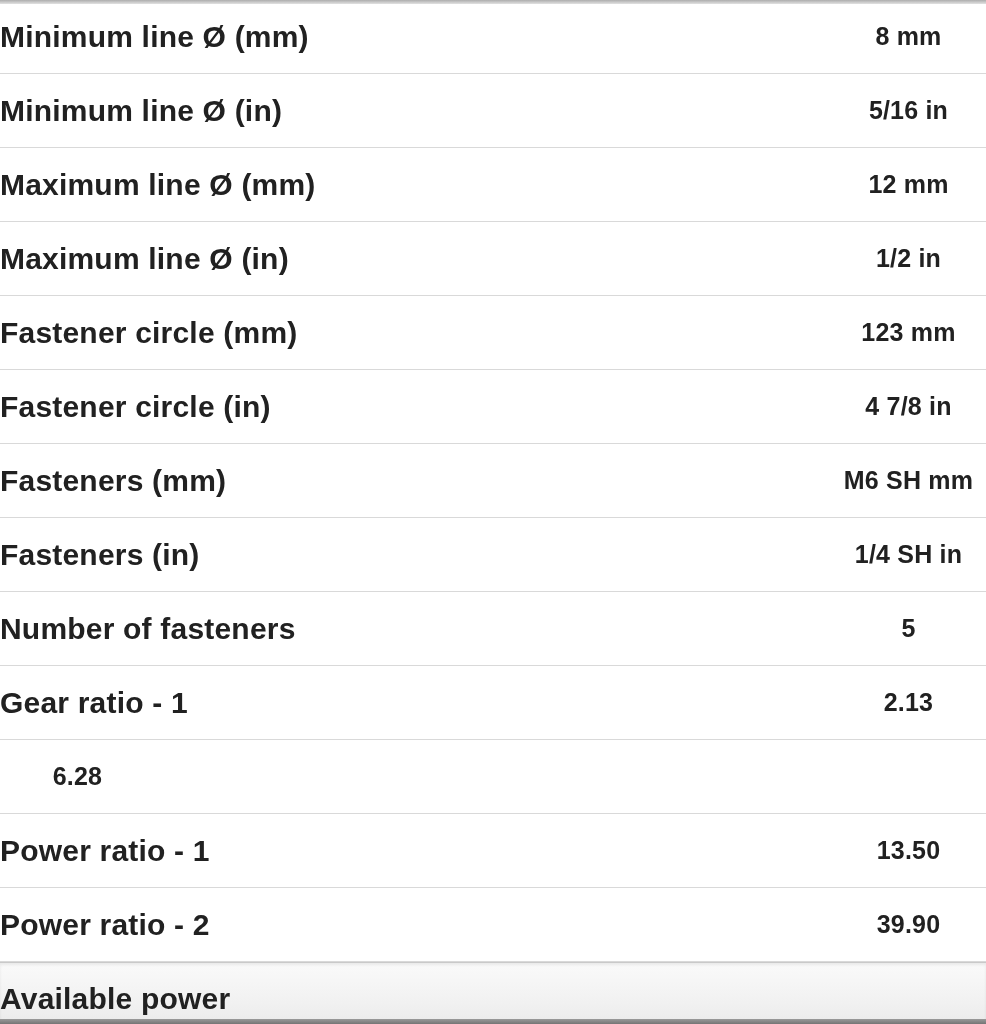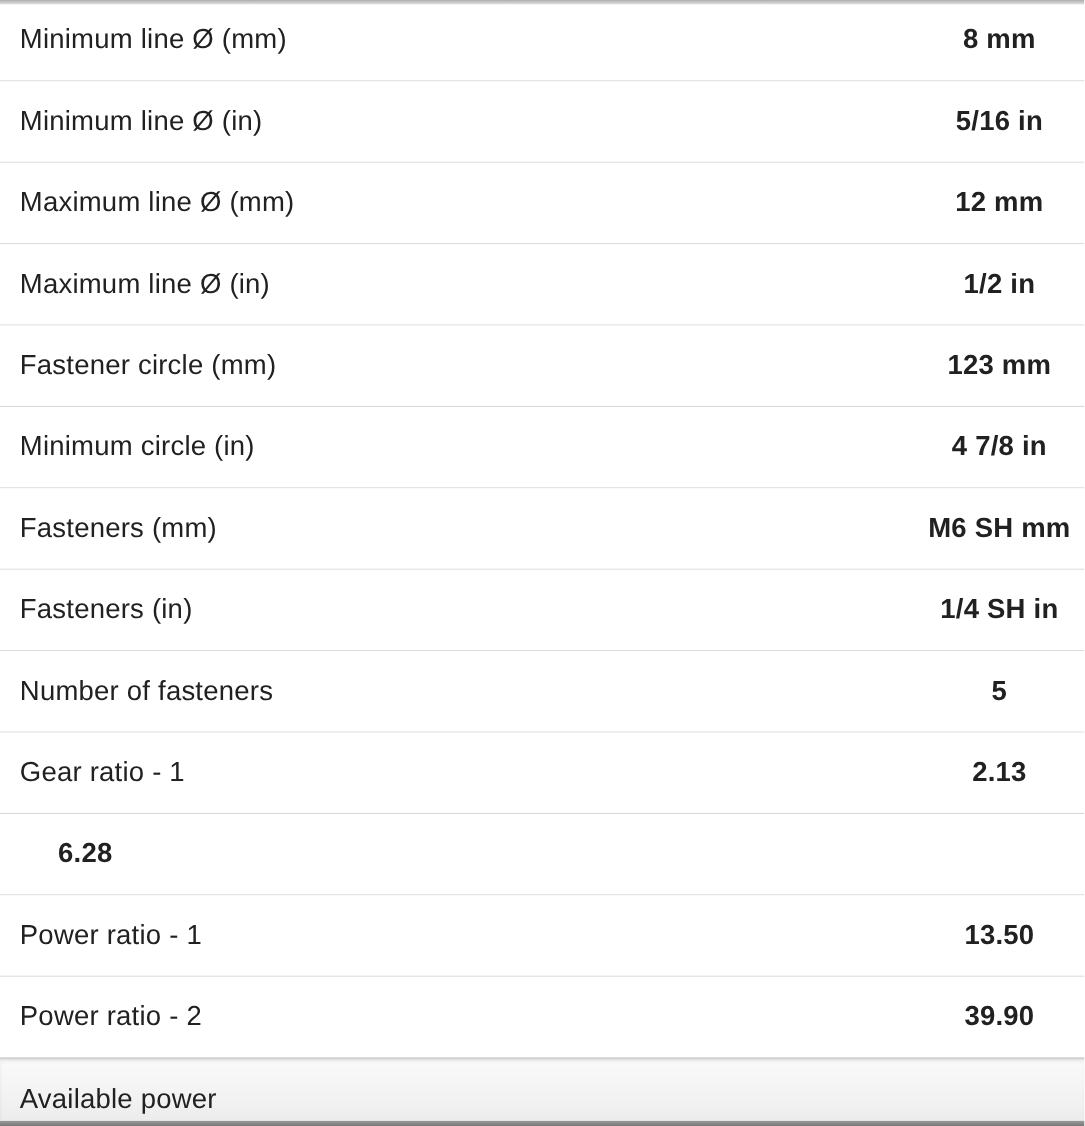--- a/index.html
+++ b/index.html
@@ -30,23 +30,22 @@
   .spec-row {
     box-sizing: border-box;
     height: 74px;
     display: flex;
     align-items: center;
     border-bottom: 1px solid #d9d9d9;
     background: #ffffff;
   }
   .spec-label {
     flex: 1 1 auto;
-    padding-left: 18px;
-    font-size: 25px;
-    font-weight: 400;
+    font-size: 30px;
+    font-weight: 700;
     color: #212121;
     letter-spacing: 0.2px;
     white-space: nowrap;
   }
   .spec-value {
     flex: 0 0 155px;
     width: 155px;
     font-size: 25px;
     font-weight: 700;
     color: #212121;
@@ -96,21 +95,21 @@
       <div class="spec-label">Maximum line Ø (in)</div>
       <div class="spec-value">1/2 in</div>
     </div>
 
     <div class="spec-row">
       <div class="spec-label">Fastener circle (mm)</div>
       <div class="spec-value">123 mm</div>
     </div>
 
     <div class="spec-row">
-      <div class="spec-label">Minimum circle (in)</div>
+      <div class="spec-label">Fastener circle (in)</div>
       <div class="spec-value">4 7/8 in</div>
     </div>
 
     <div class="spec-row">
       <div class="spec-label">Fasteners (mm)</div>
       <div class="spec-value">M6 SH mm</div>
     </div>
 
     <div class="spec-row">
       <div class="spec-label">Fasteners (in)</div>

